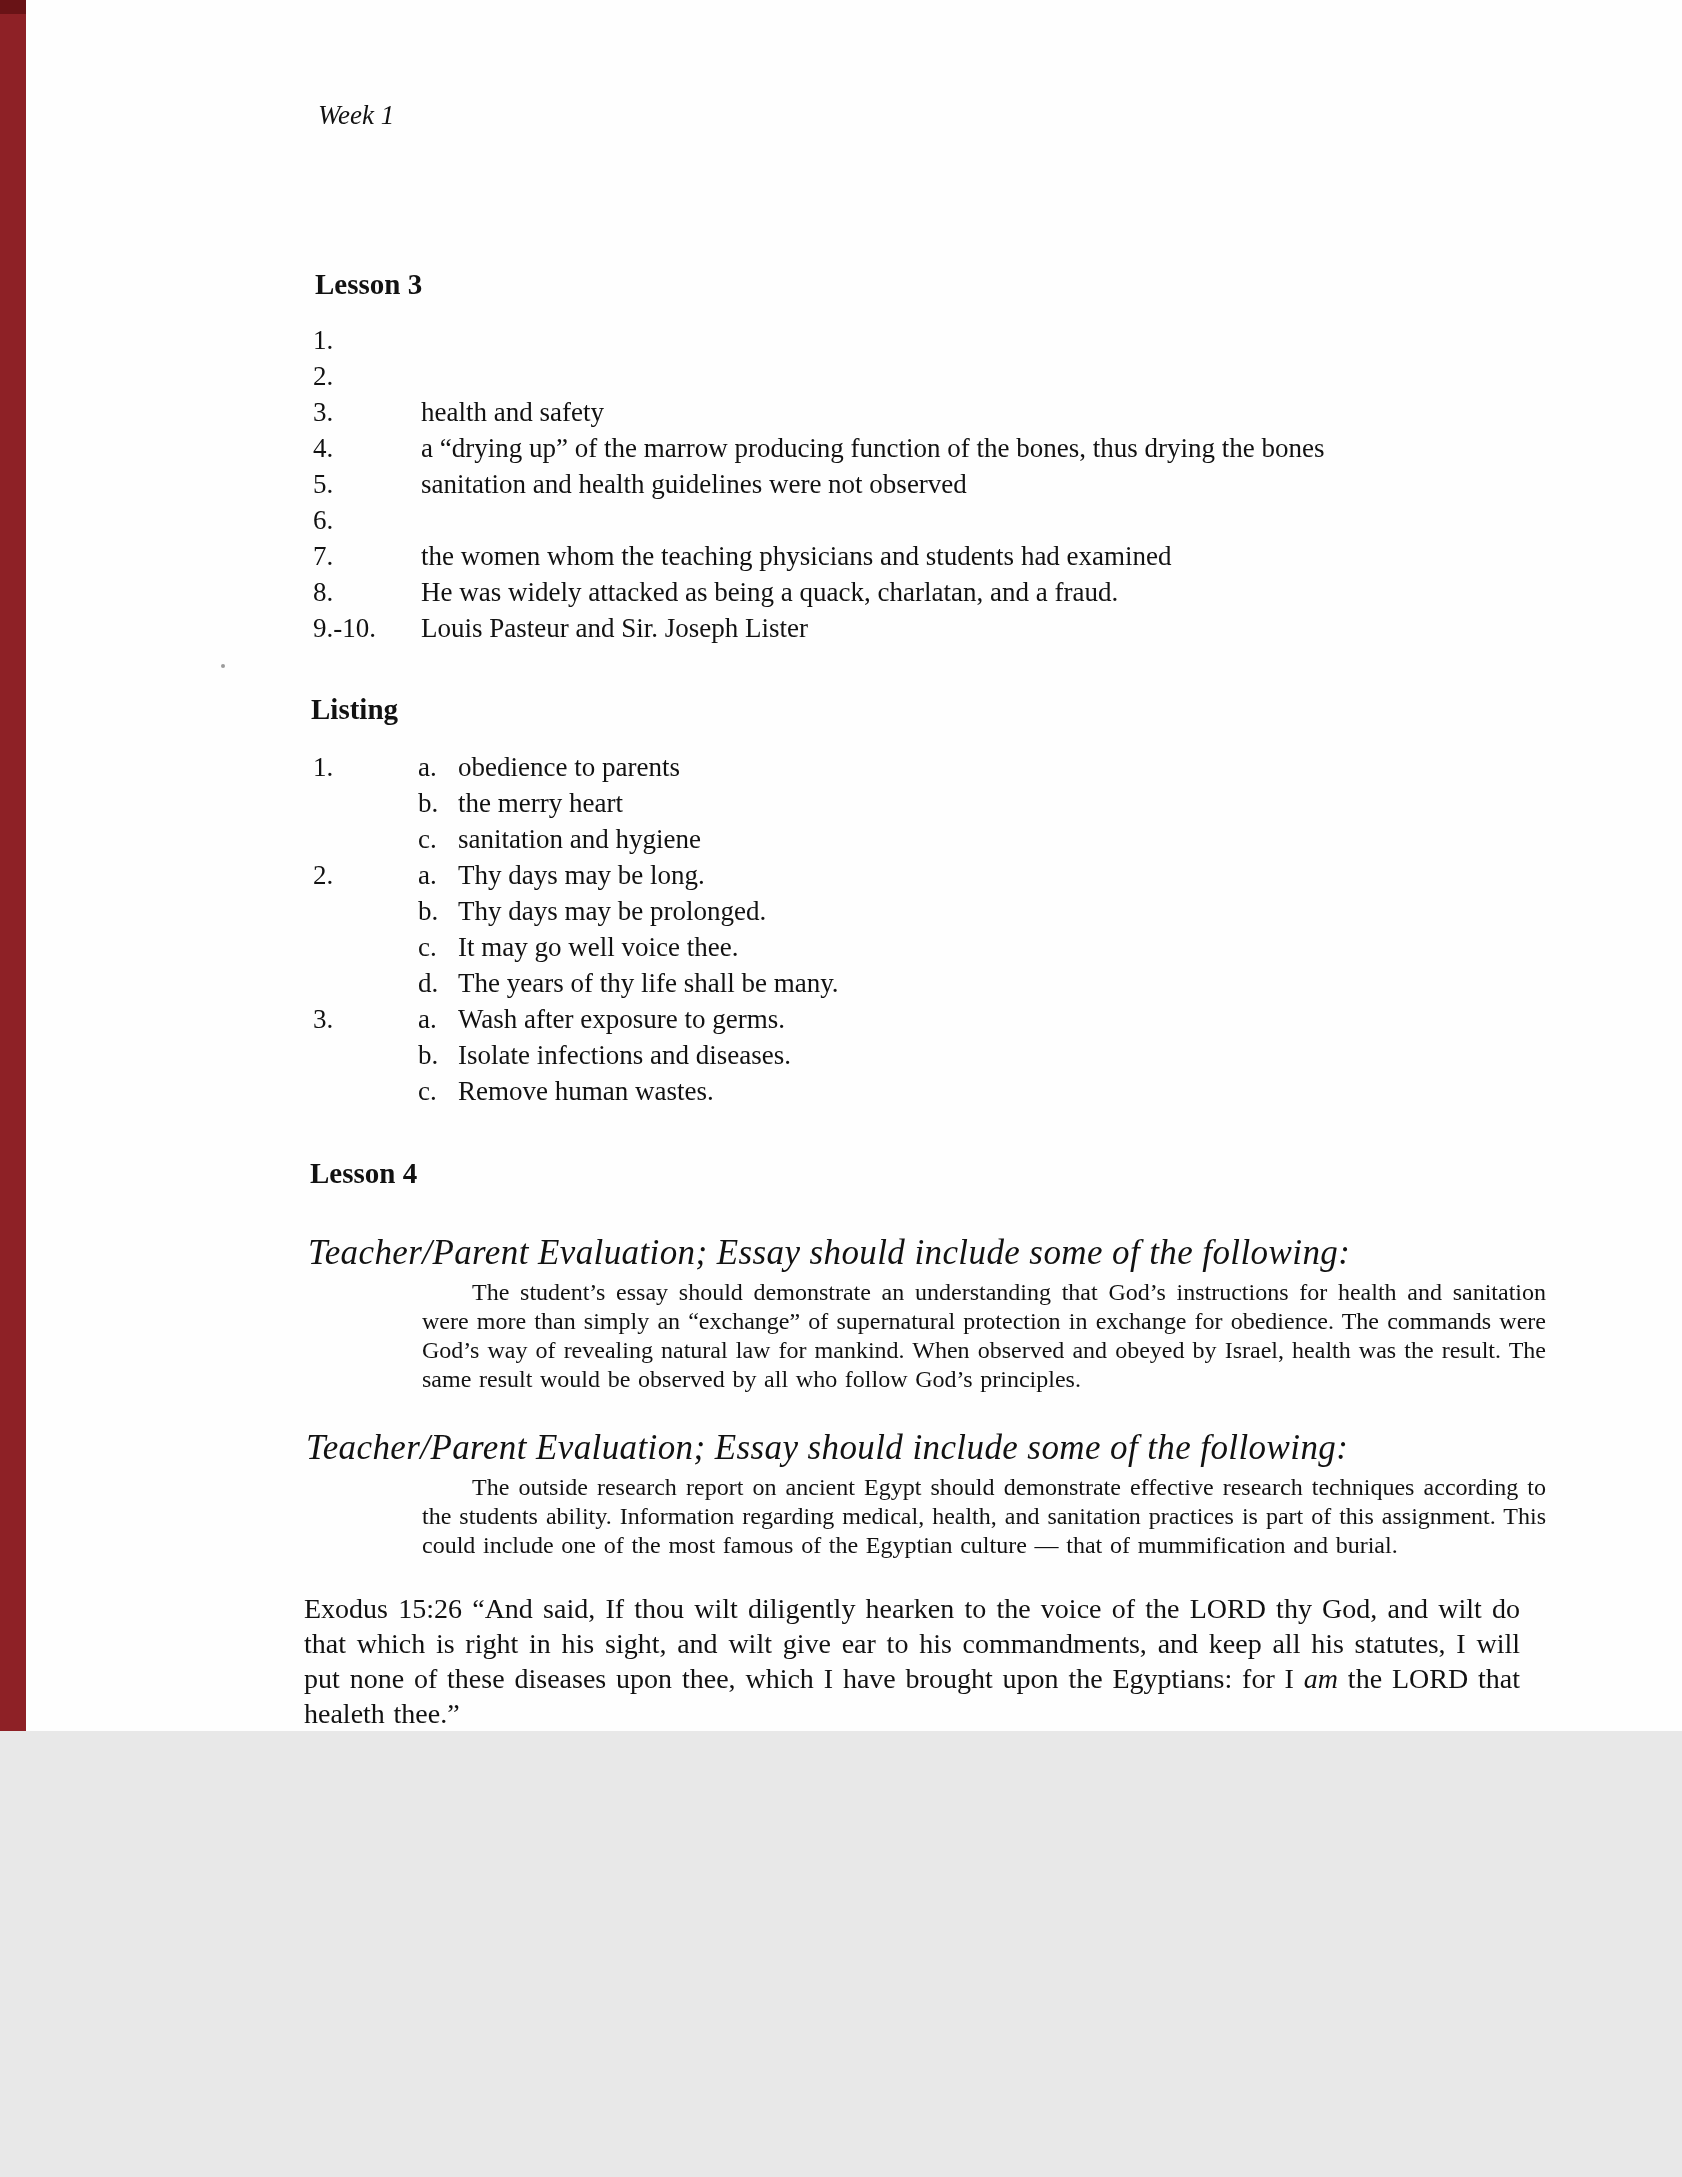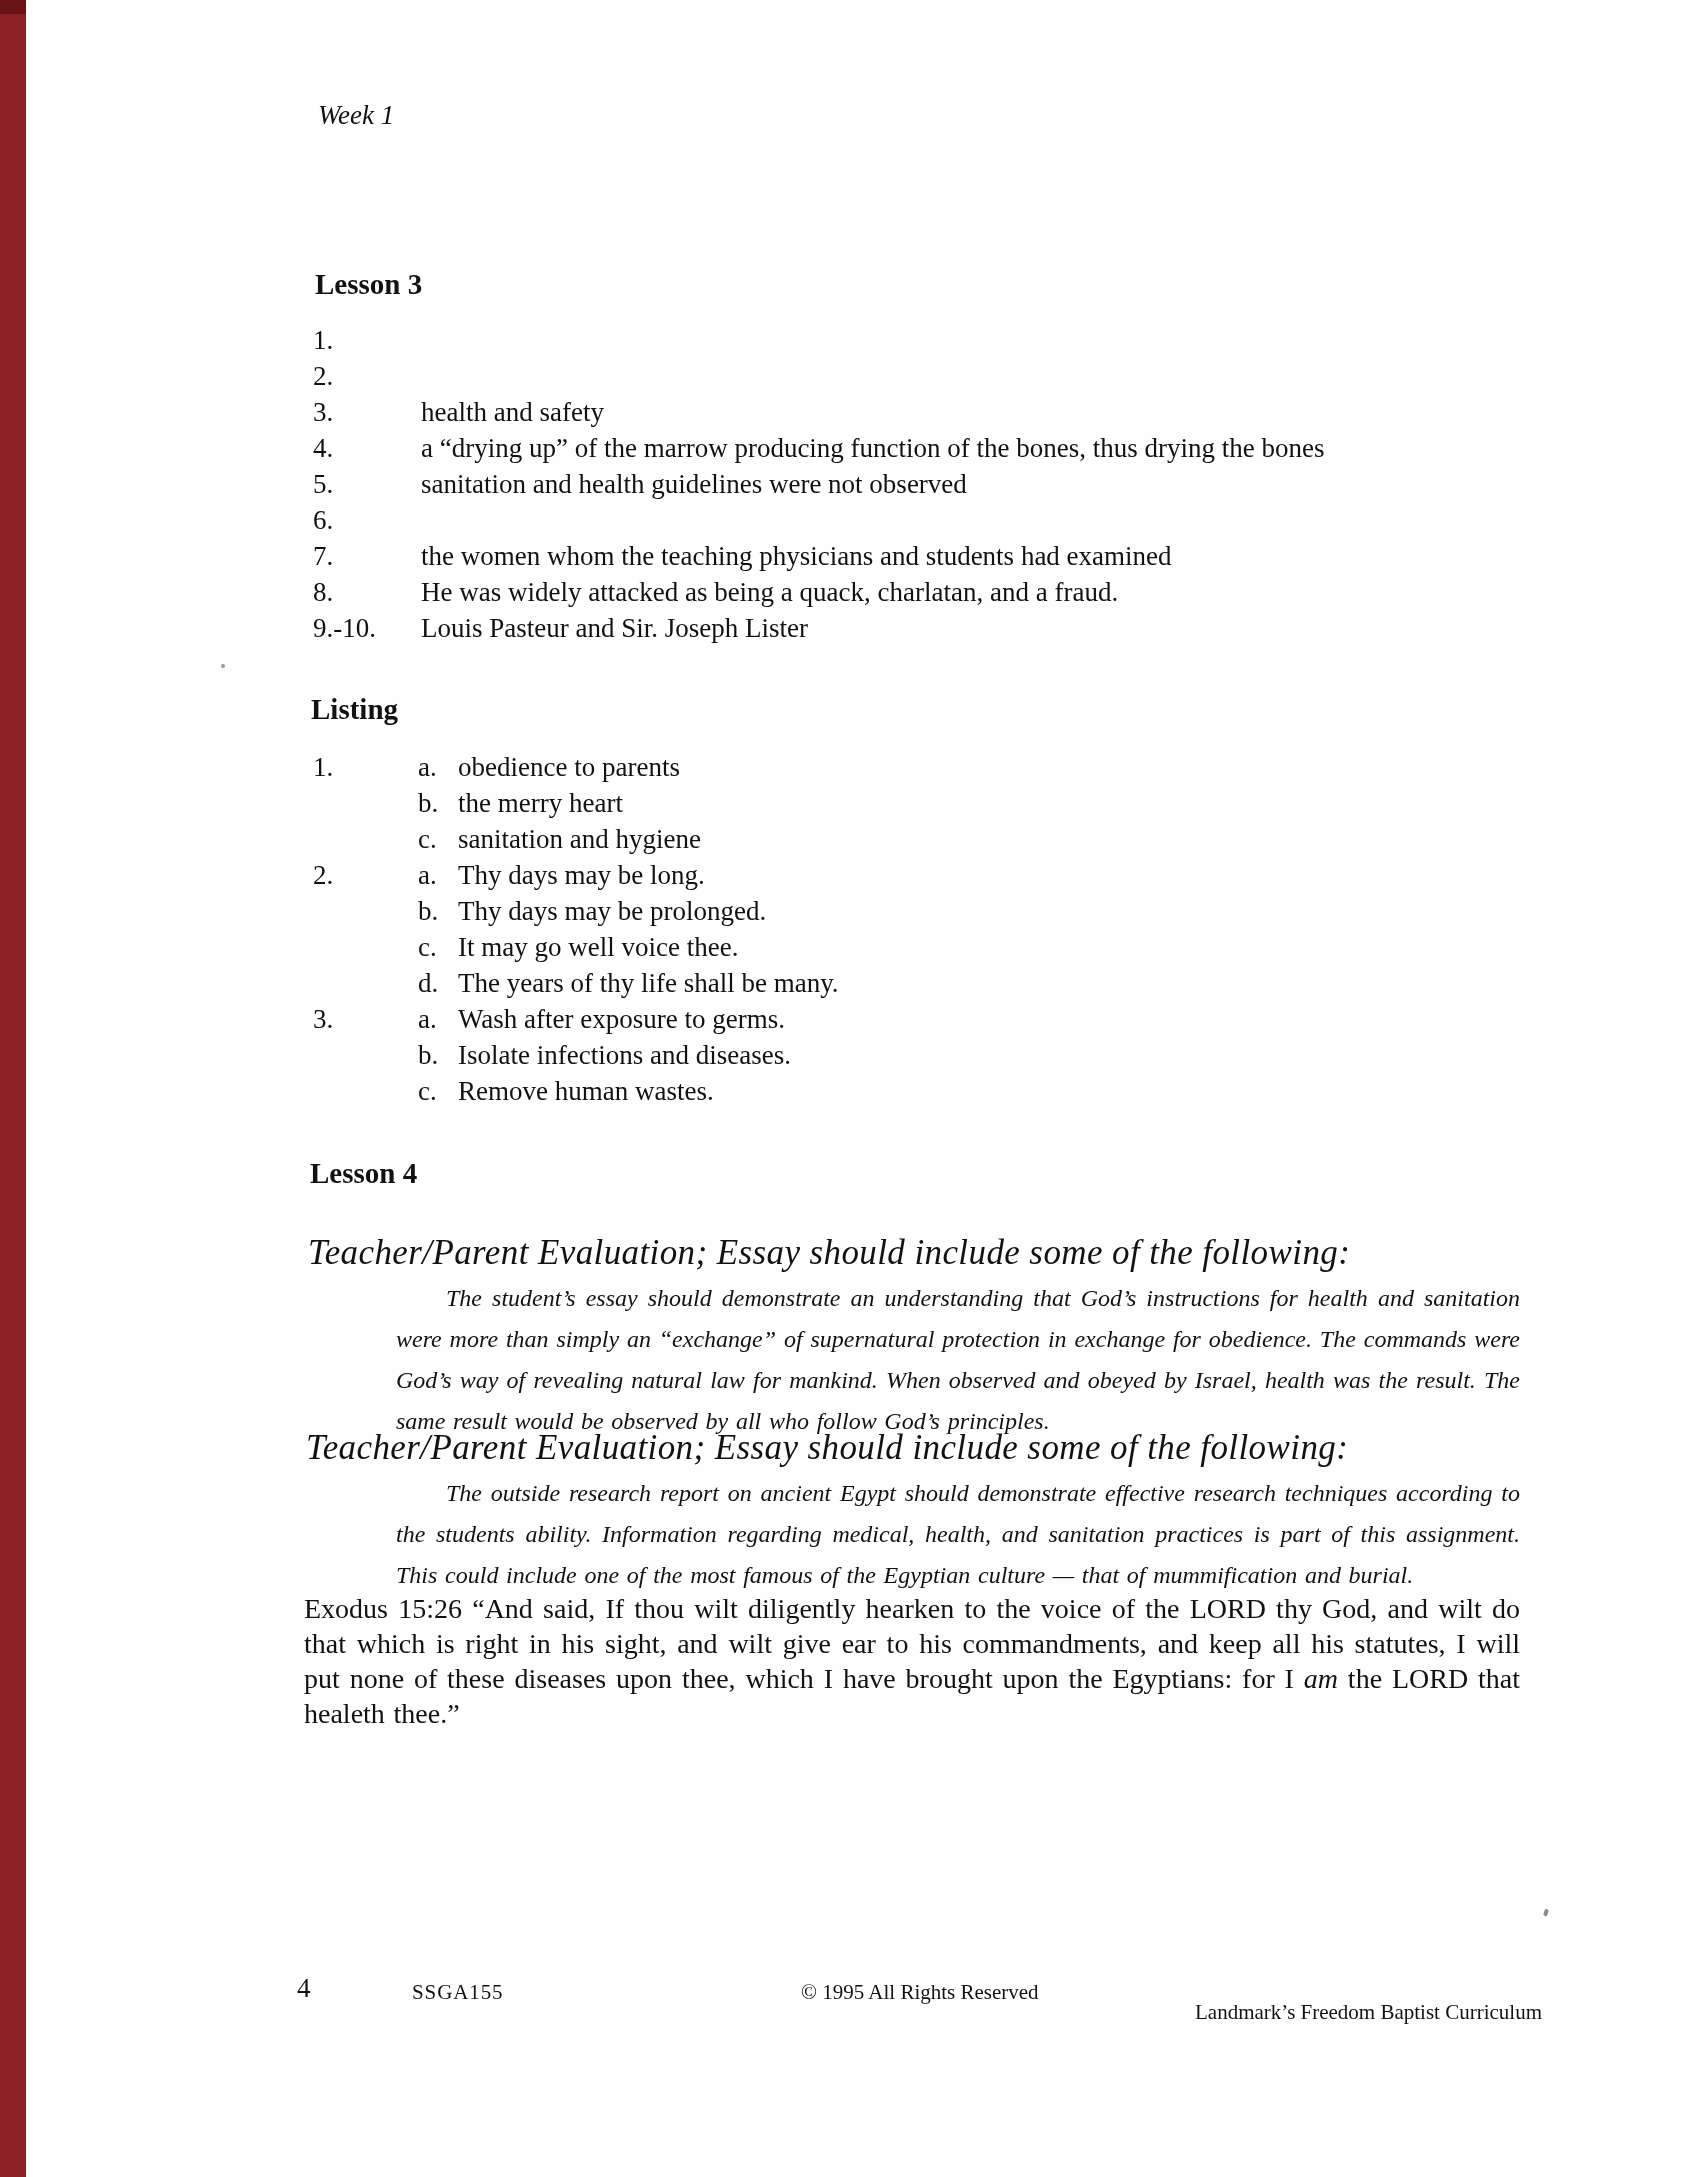--- a/index.html
+++ b/index.html
@@ -1,17 +1,17 @@
 <!DOCTYPE html>
 <html style="font-size:14px"><head>
 <meta charset="utf-8">
 <style>
   html,body { margin:0; padding:0; background:#e8e8e8; }
   .page {
-    position:relative; width:1683px; height:2177px;
+    position:relative; width:1683px; height:1731px;
     background:#fefefe; overflow:hidden;
     font-family:"Liberation Serif","DejaVu Serif",serif;
     color:#121212;
   }
   .binding { position:absolute; left:0; top:0; width:26px; height:2177px; }
   .binding-cap { position:absolute; left:0; top:0; width:26px; height:14px; }
 
   .week-label { position:absolute; left:318px; top:100px; font-style:italic; font-size:27px; }
 
   .h-bold { position:absolute; font-weight:bold; font-size:29px; }
@@ -26,22 +26,22 @@
   .listing { position:absolute; left:313px; top:749px; font-size:27px; line-height:36px; width:1254px; }
   .li-row { display:flex; }
   .li-num { flex:0 0 105px; }
   .li-letter { flex:0 0 40px; }
 
   .eval-heading { position:absolute; font-style:italic; font-size:35px; letter-spacing:0.4px; }
   .eval-h1 { left:308px; top:1233px; }
   .eval-h2 { left:306px; top:1428px; }
 
   .eval-body {
-    position:absolute; left:396px; width:1124px;
-    font-style:italic; font-size:24px; line-height:41px;
+    position:absolute; left:422px; width:1124px;
+    font-size:24px; line-height:29px;
     text-align:justify; text-indent:50px; word-spacing:1.7px;
   }
   .eval-b1 { top:1278px; }
   .eval-b2 { top:1473px; }
 
   .exodus {
     position:absolute; left:304px; top:1591px; width:1216px;
     font-size:28px; line-height:35px; text-align:justify; word-spacing:1.7px;
   }
   .exodus .ref { }

